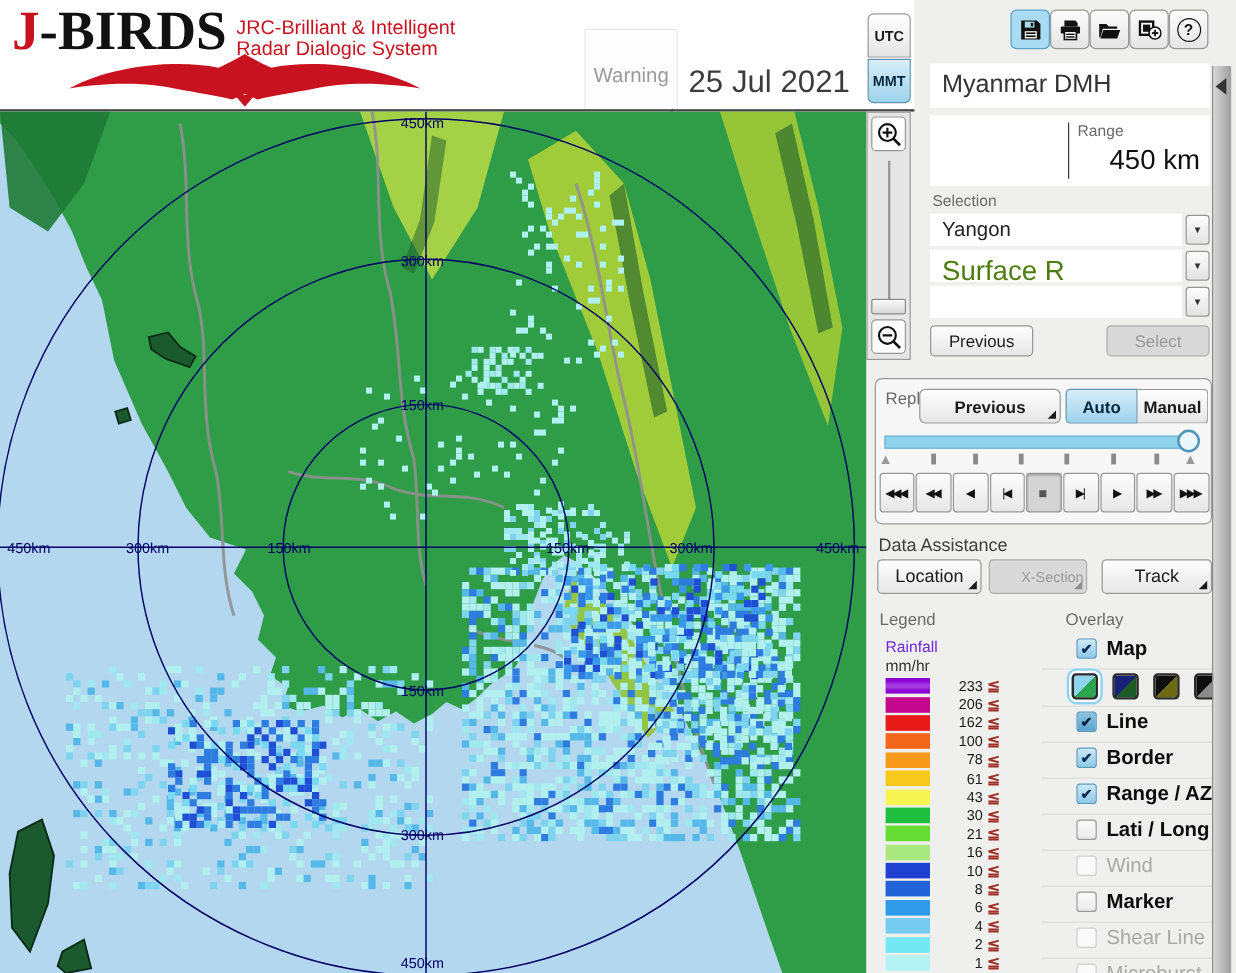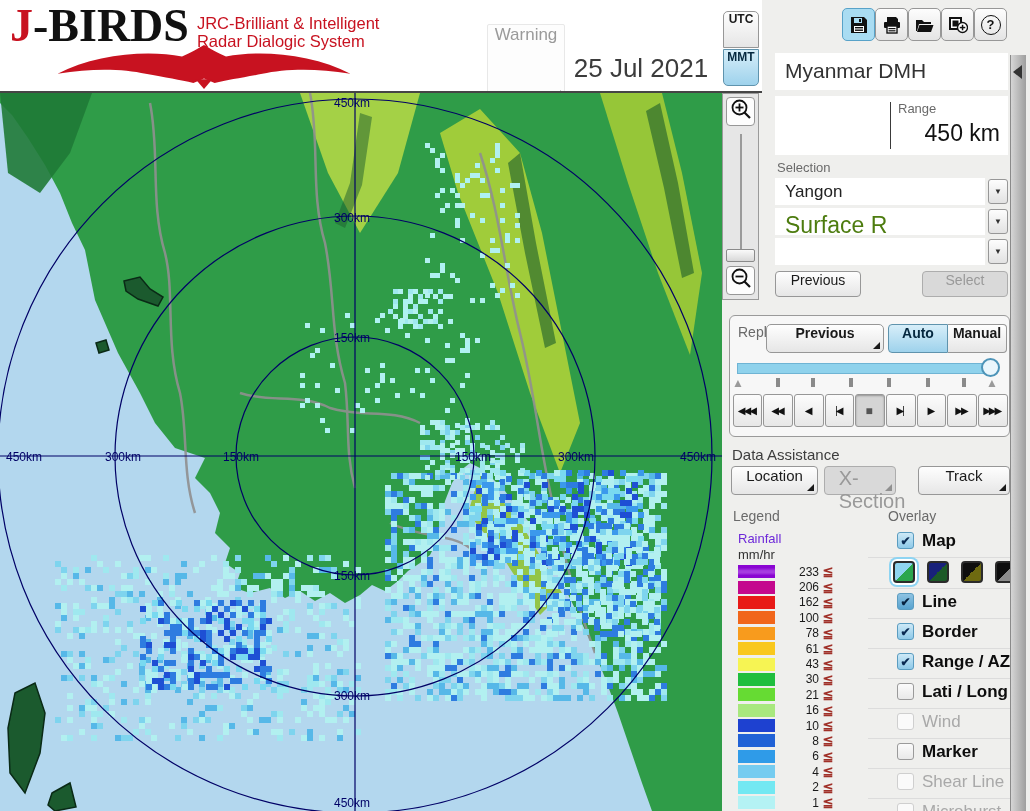--- a/index.html
+++ b/index.html
@@ -1,18 +1,18 @@
 <!DOCTYPE html>
 <html><head>
 <meta charset="utf-8">
 <style>
   html,body{margin:0;padding:0;background:#888;}
   #app{position:relative;width:1030px;height:811px;background:#efefed;font-family:"Liberation Sans",sans-serif;overflow:hidden;}
   .abs{position:absolute;box-sizing:border-box;}
-  .btn{position:absolute;box-sizing:border-box;background:linear-gradient(#fefefe,#e6e6e6);border:1px solid #979797;border-radius:4px;color:#1a1a1a;display:flex;justify-content:center;font-size:14px;cursor:default;}
+  .btn{position:absolute;box-sizing:border-box;background:linear-gradient(#fefefe,#e6e6e6);border:1px solid #979797;border-radius:4px;color:#1a1a1a;display:flex;align-items:center;justify-content:center;font-size:14px;cursor:default;}
   .btn.sel{background:linear-gradient(#d7eef9,#9ed2ec);border-color:#5f93ad;}
   .btn.dis{background:#d9d9d9;color:#999;border-color:#adadad;}
   .corner:after{content:"";position:absolute;right:3px;bottom:3px;width:0;height:0;border-left:7px solid transparent;border-bottom:7px solid #1a1a1a;}
   .corner.gcorn:after{border-bottom-color:#909090;}
   .lbl{position:absolute;color:#6a6a6a;font-size:13px;}
   .whitebox{position:absolute;background:#fff;box-sizing:border-box;}
   .ddarrow{position:absolute;width:20px;height:25px;background:linear-gradient(#fdfdfd,#e2e2e2);border:1px solid #979797;border-radius:3px;display:flex;align-items:center;justify-content:center;font-size:8px;color:#333;box-sizing:border-box;}
   .cb{position:absolute;width:17px;height:17px;border-radius:3px;box-sizing:border-box;display:flex;align-items:center;justify-content:center;font-size:12px;}
   .cb.on{background:linear-gradient(#cde9f7,#8ec9e8);border:1px solid #5a9cc0;color:#0a2a52;font-weight:bold;}
   .cb.on.darker{background:linear-gradient(#8fc3e2,#58a3cf);color:#07223f;}
@@ -2623,21 +2623,21 @@
       <div class="pbbtn">
           <span>▶▶▶</span>
         </div>
     </div>
   </div>
 
   <span class="lbl" style="left:732px;top:446px;font-size:15px;color:#3d3d3d;">Data Assistance</span>
   <div class="btn corner" style="left:731px;top:466px;width:87px;height:29px;font-size:15px;">
     <span>Location</span>
   </div>
-  <div class="btn dis corner gcorn" style="left:824px;top:466px;width:72px;height:29px;font-size:20px;padding-left:24px;">
+  <div class="btn dis corner gcorn" style="left:824px;top:466px;width:82px;height:29px;font-size:12px;padding-left:24px;">
     <span>X-Section</span>
   </div>
   <div class="btn corner" style="left:918px;top:466px;width:92px;height:29px;font-size:15px;">
     <span>Track</span>
   </div>
 
   <span class="lbl" style="left:733px;top:508px;font-size:14px;">Legend</span>
   <span class="abs" style="left:738px;top:531px;font-size:13px;color:#6d28d9;">Rainfall</span>
   <span class="abs" style="left:738px;top:547px;font-size:13px;color:#333;">mm/hr</span>
 

